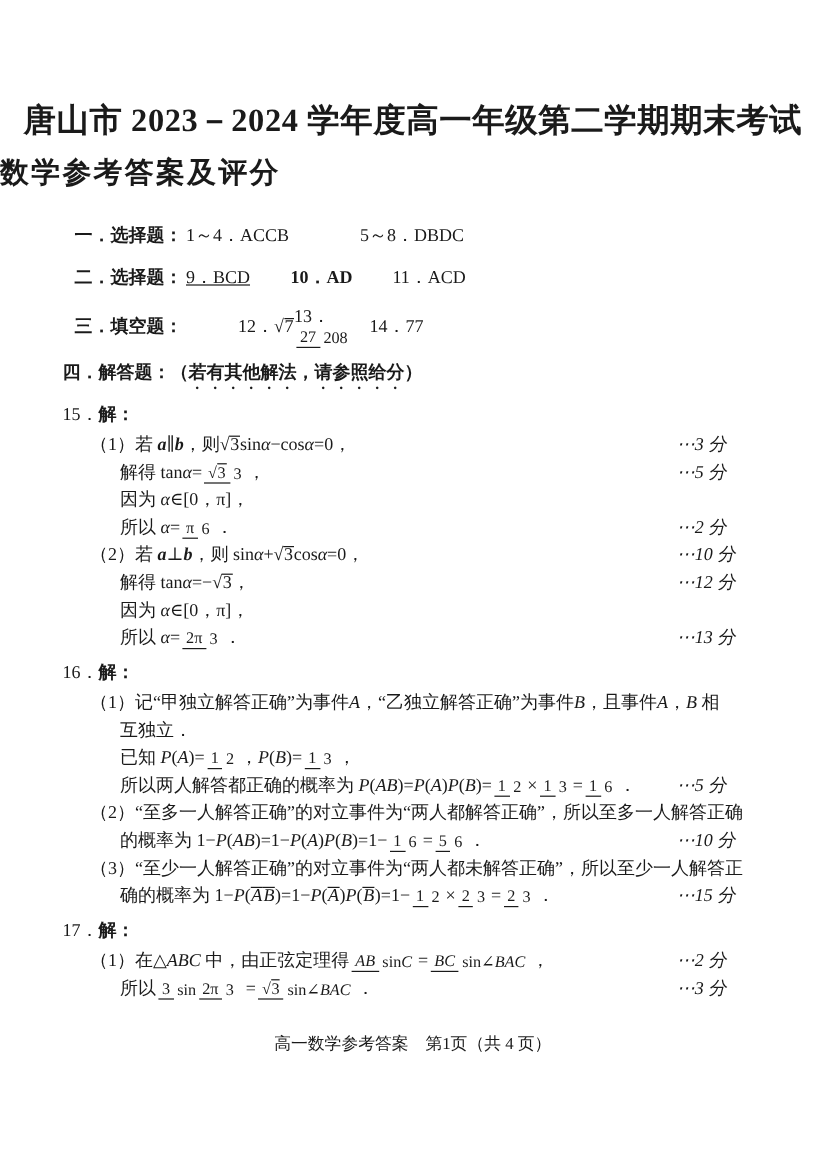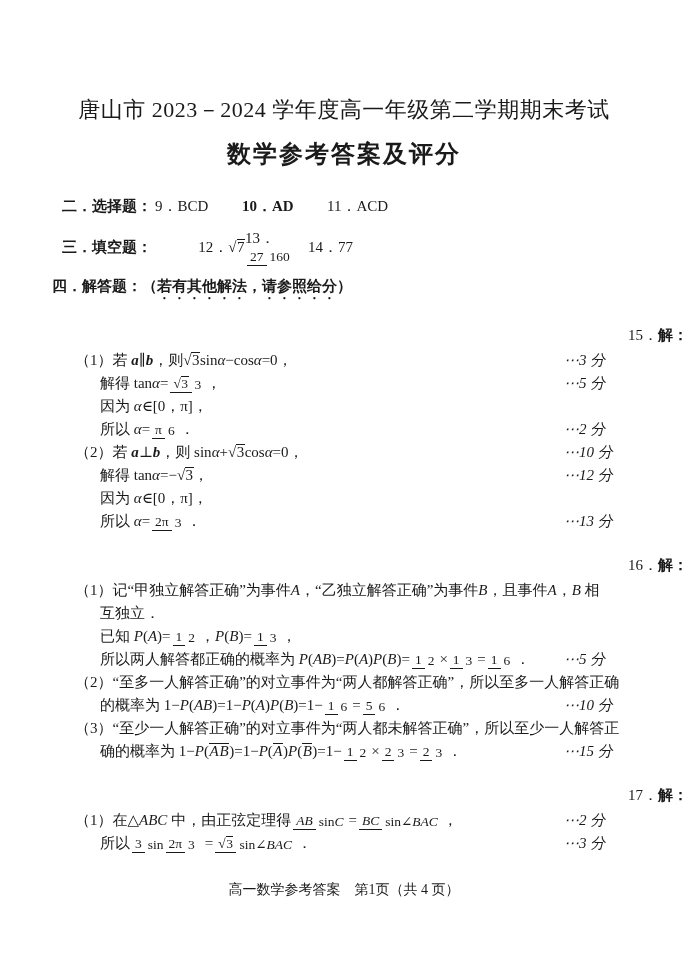--- a/index.html
+++ b/index.html
@@ -2,39 +2,39 @@
 <html><head>
 <meta charset="utf-8">
 <style>
   html,body{margin:0;padding:0;background:#ffffff;}
   .page{
     width:688px;height:972px;box-sizing:border-box;
     padding-top:82px;background:#ffffff;color:#1a1a1a;
     font-family:"Liberation Serif","DejaVu Serif",serif;
     font-size:15px;overflow:hidden;position:relative;
   }
-  .title1{margin:13px;text-align:center;font-size:22px;font-weight:400;letter-spacing:.5px;}
-  .title2{margin:10px 0 16px;text-align:center;font-size:24px;font-weight:700;
+  .title1{margin:0;text-align:center;font-size:27px;font-weight:700;letter-spacing:.5px;}
+  .title2{margin:10px 0 16px;text-align:left;font-size:24px;font-weight:700;
     font-family:Liberation Sans, sans-serif;letter-spacing:2px;}
   .answers{margin-top:24px;}
   .ans-row{display:flex;align-items:center;padding-left:62px;margin-bottom:11px;min-height:24px;}
   .ans-label{font-weight:700;width:93px;flex:none;}
   .iw1{width:145px;flex:none;}
-  .iw2{width:87px;flex:none;}
+  .iw2{width:87px;flex:none;text-decoration:underline;}
   .iw3{width:85px;flex:none;font-weight:bold;}
   .iw4{width:90px;flex:none;text-align:right;}
   .iw5{width:63px;flex:none;}
   .line{display:flex;align-items:center;padding-right:70px;min-height:23px;}
   .line.noscore{padding-right:0;}
   .ind0{padding-left:52px;}
   .ind1{padding-left:75px;gap:24px;}
   .ind2{padding-left:100px;}
   .fx{white-space:nowrap;}
   .score{margin-left:auto;flex:none;width:54px;white-space:nowrap;text-align:left;font-style:italic;}
-  .qline{margin-top:21px;margin-bottom:2px;justify-content:flex-end;}
+  .qline{margin-top:6px;margin-bottom:2px;}
   .qhead{font-weight:700;}
   .bold{font-weight:700;}
   .emph{
     -webkit-text-emphasis:filled dot;-webkit-text-emphasis-position:under right;
     text-emphasis:filled dot;text-emphasis-position:under right;
   }
   .it{font-style:italic;}
   .bi{font-style:italic;font-weight:700;}
   .ov{display:inline-block;border-top:1.2px solid currentColor;line-height:1.05;padding:0 .5px;}
   .ov.it{font-style:italic;}
@@ -48,34 +48,39 @@
 </head>
 <body>
 
 <div class="page">
 
   <h1 class="title1">唐山市 2023－2024 学年度高一年级第二学期期末考试</h1>
   <h2 class="title2">数学参考答案及评分</h2>
 
   <div class="answers">
     <div class="ans-row">
+      <span class="ans-label">一．选择题：</span>
+      <span class="iw1">1～4．ACCB</span>
+      <span>5～8．DBDC</span>
+    </div>
+    <div class="ans-row">
       <span class="ans-label">二．选择题：</span>
       <span class="iw2">9．BCD</span>
       <span class="iw3">10．AD</span>
       <span>11．ACD</span>
     </div>
     <div class="ans-row">
       <span class="ans-label">三．填空题：</span>
       <span class="iw4"><span>12．</span><span class="sq">√<span class="ov">7</span></span></span>
       <span class="iw5"><span>13．</span><span class="frac">
             <span class="num">
               <span>27</span>
             </span>
             <span class="den">
-              <span>160</span>
+              <span>208</span>
             </span>
           </span></span>
       <span><span>14．77</span></span>
     </div>
     <div class="line ind0 noscore">
       <span class="fx bold"><span>四．解答题：</span><span>（</span><span class="emph">若有其他解法</span><span>，</span><span class="emph">请参照给分</span><span>）</span></span>
     </div>
   </div>
 
   <div class="line ind0 noscore qline">

